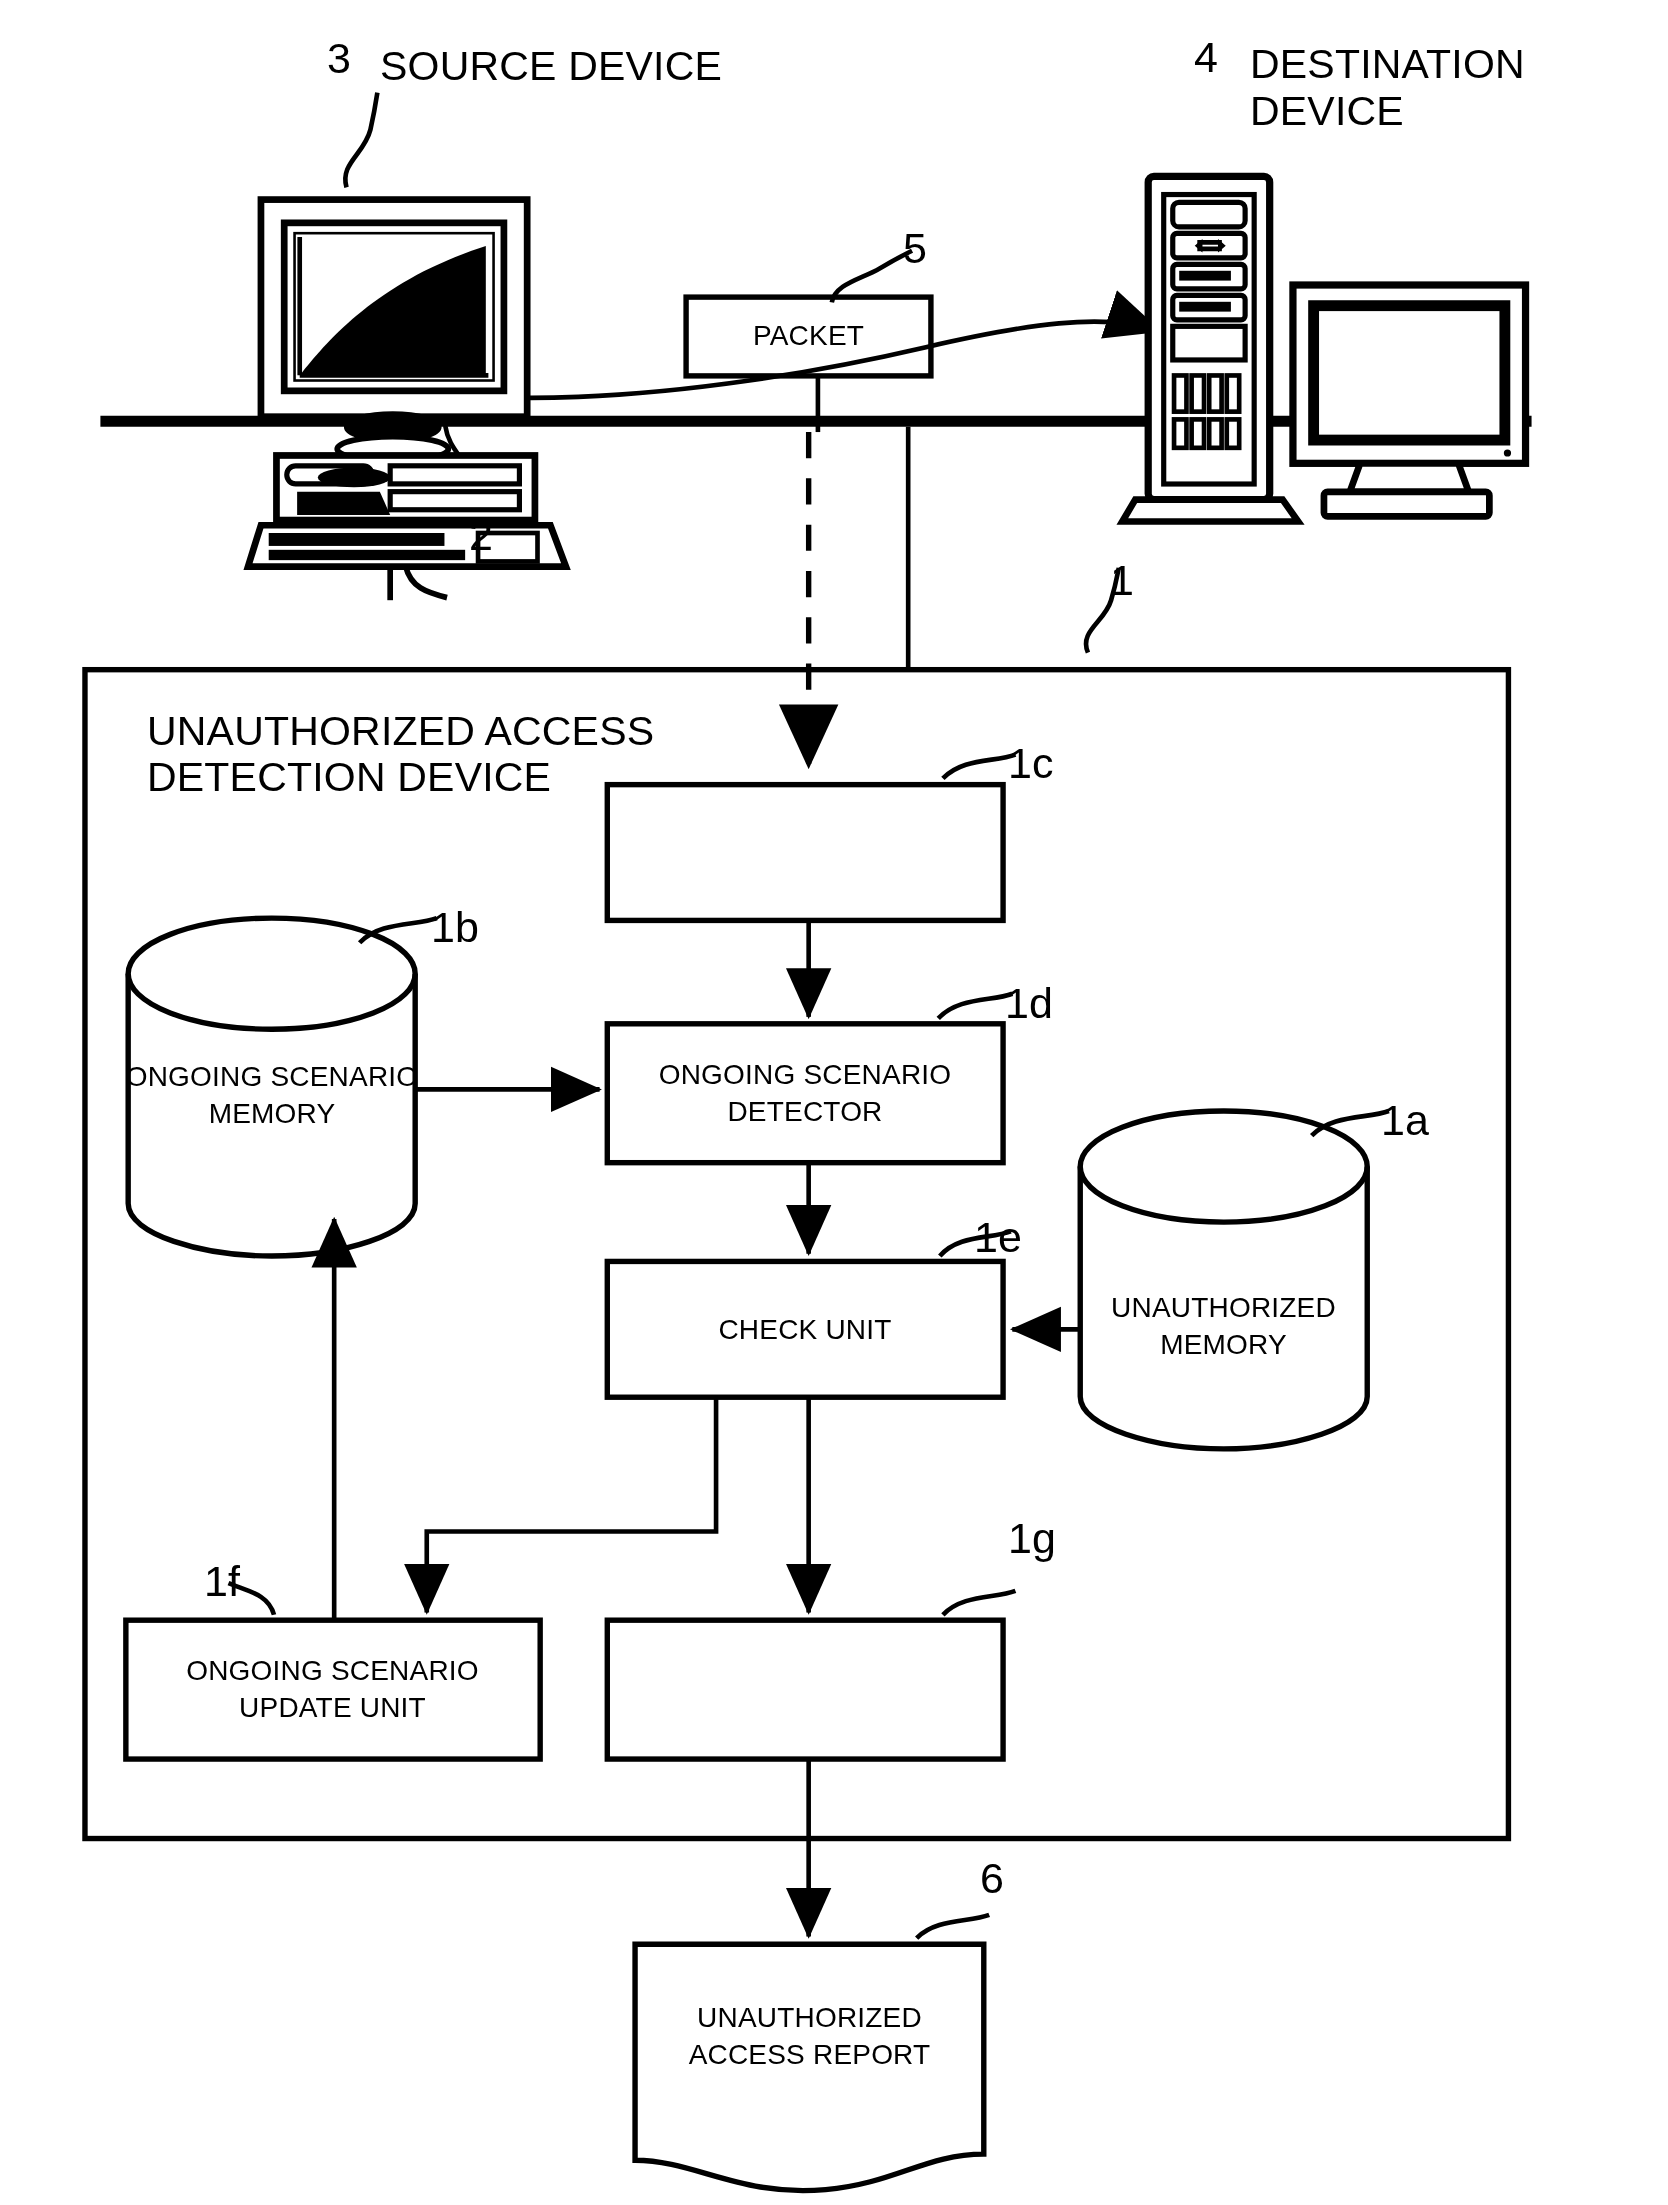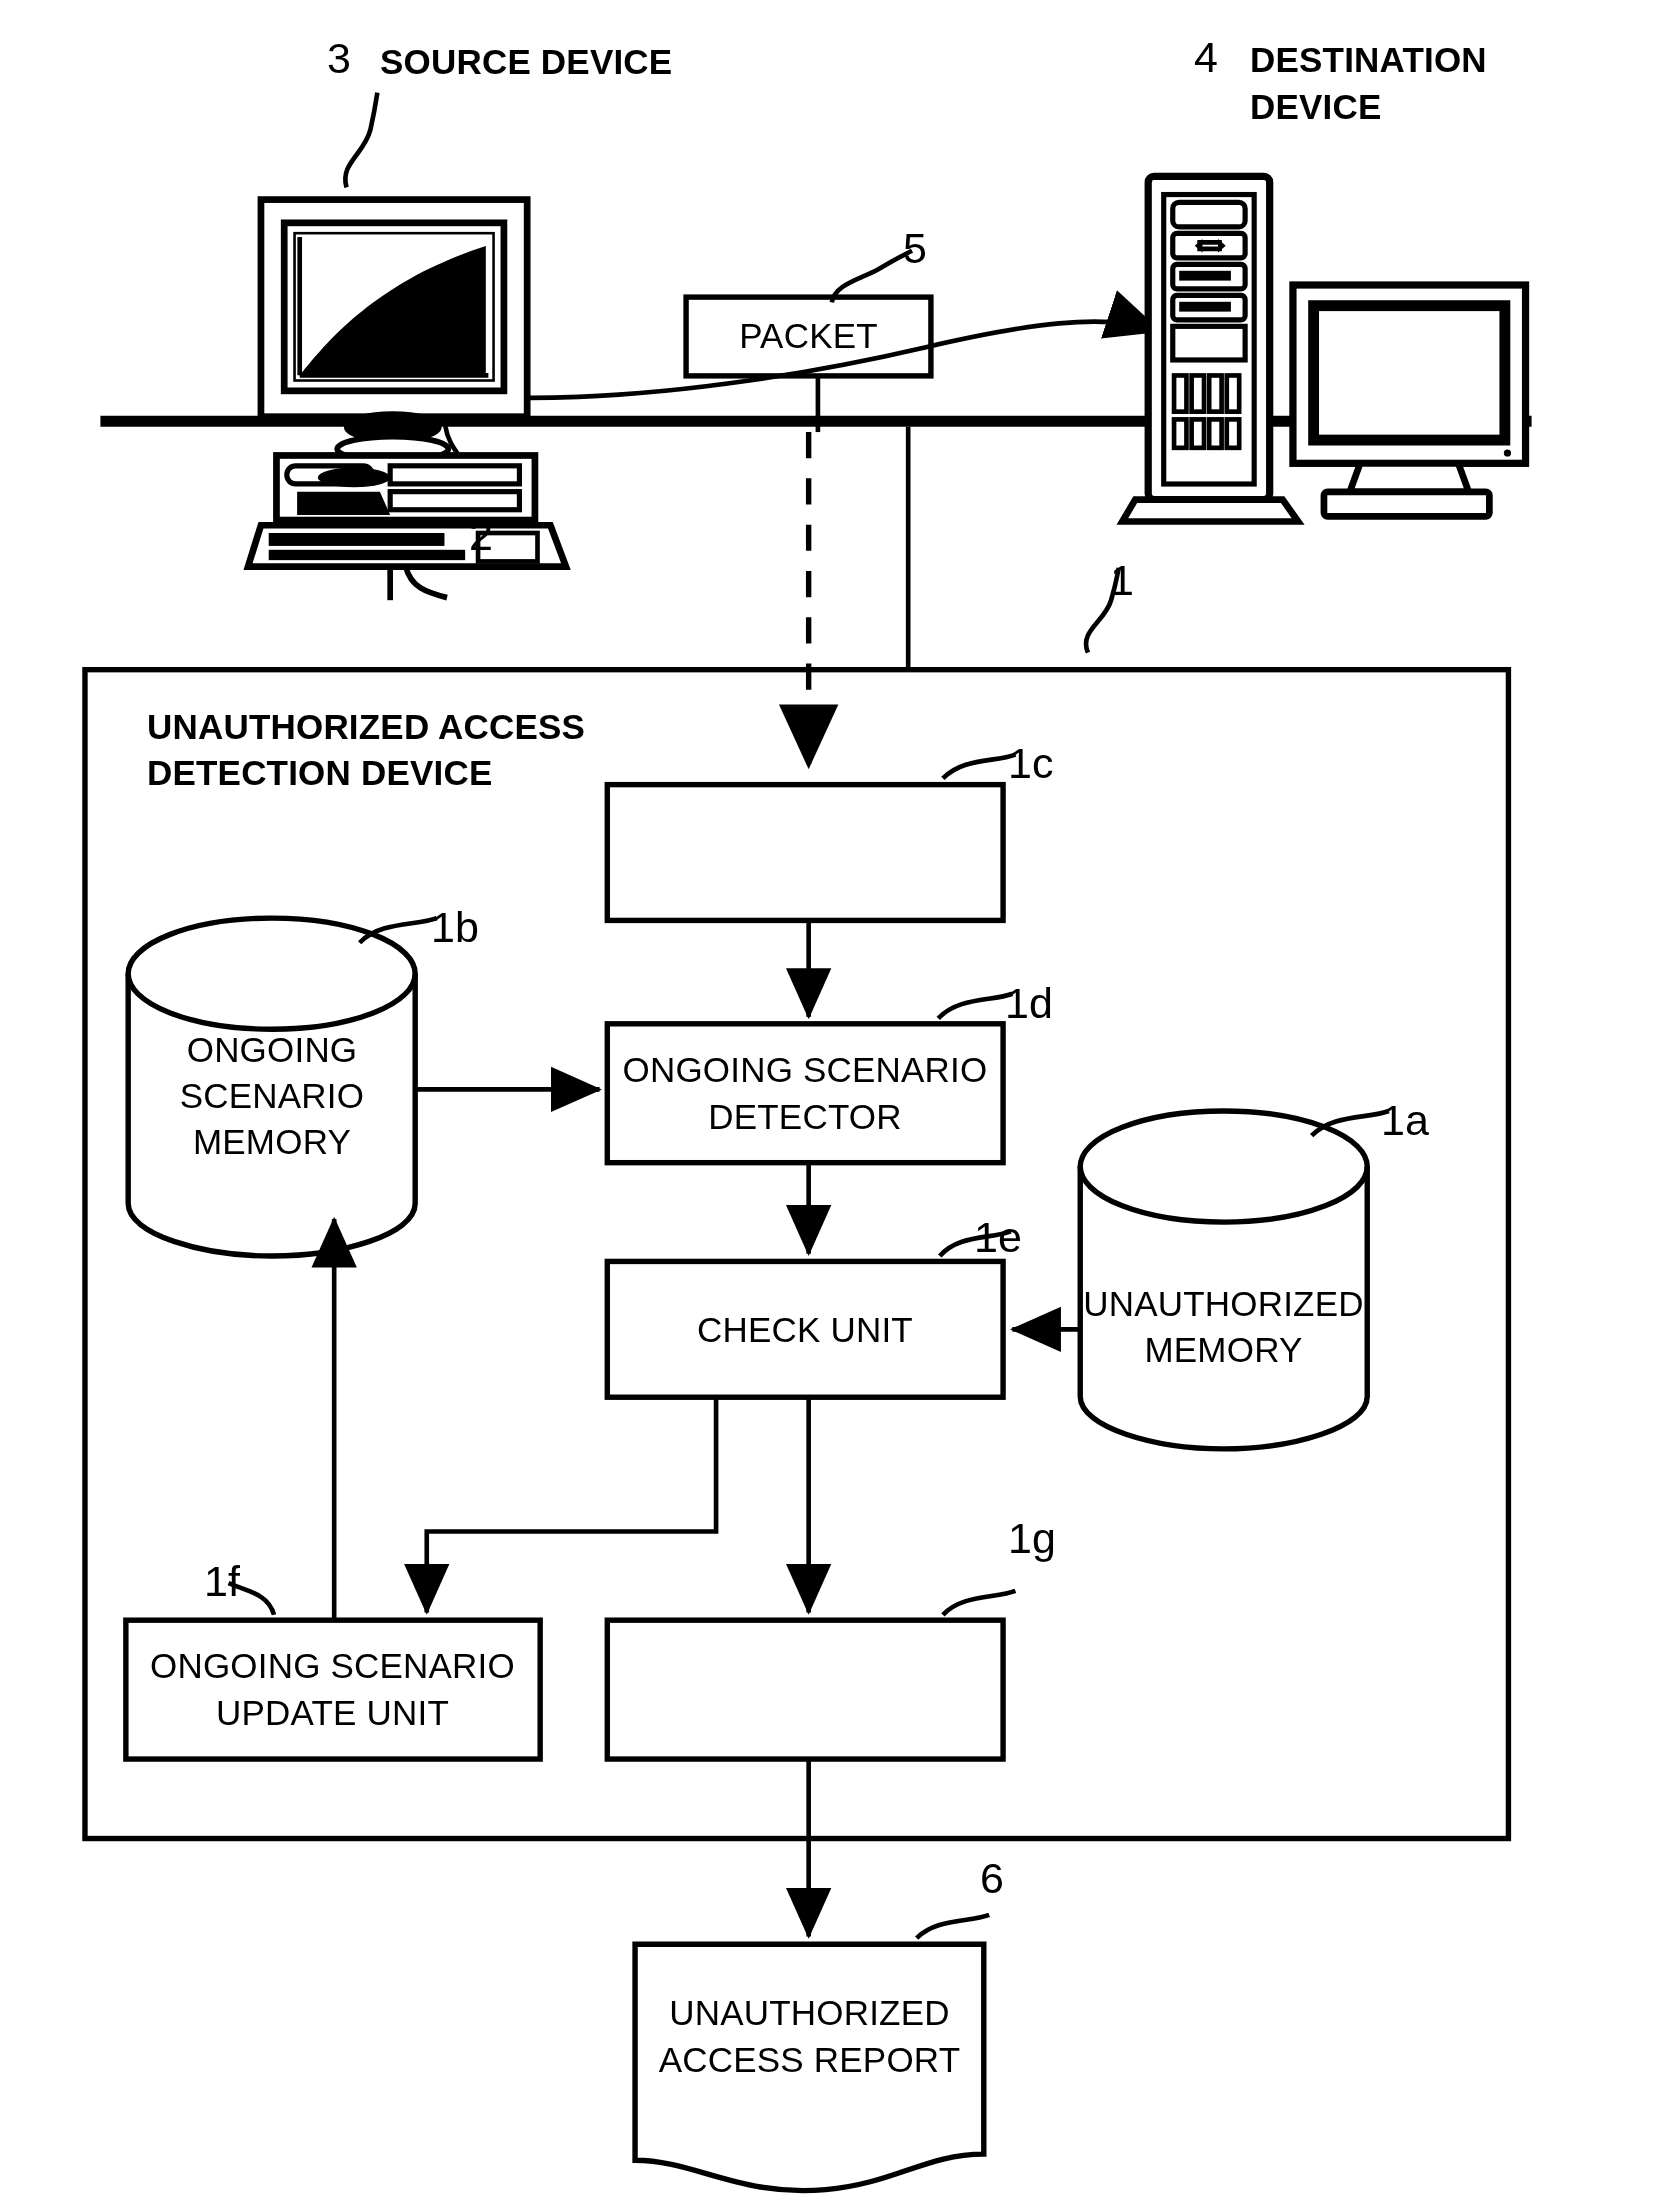--- a/index.html
+++ b/index.html
@@ -29,31 +29,31 @@
     color: #000000;
     font-family: "Liberation Sans", sans-serif;
     white-space: pre;
     line-height: 1.22;
   }
   .ref {
     font-size: 43px;
     font-weight: 400;
   }
   .cap {
-    font-size: 35px;
-    font-weight: 700;
+    font-size: 41px;
+    font-weight: 400;
     letter-spacing: 0.2px;
   }
   .boxtext {
     position: absolute;
     display: flex;
     align-items: center;
     justify-content: center;
     text-align: center;
-    font-size: 35px;
+    font-size: 28px;
     color: #000;
     font-family: "Liberation Sans", sans-serif;
     line-height: 1.32;
     letter-spacing: 0.2px;
     pointer-events: none;
   }
 </style>
 </head>
 <body>
 

